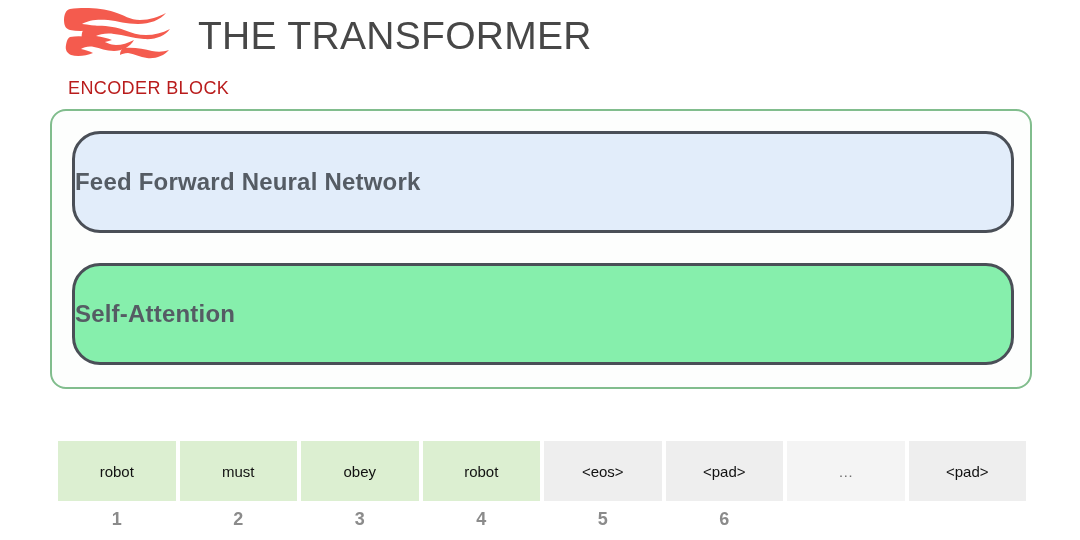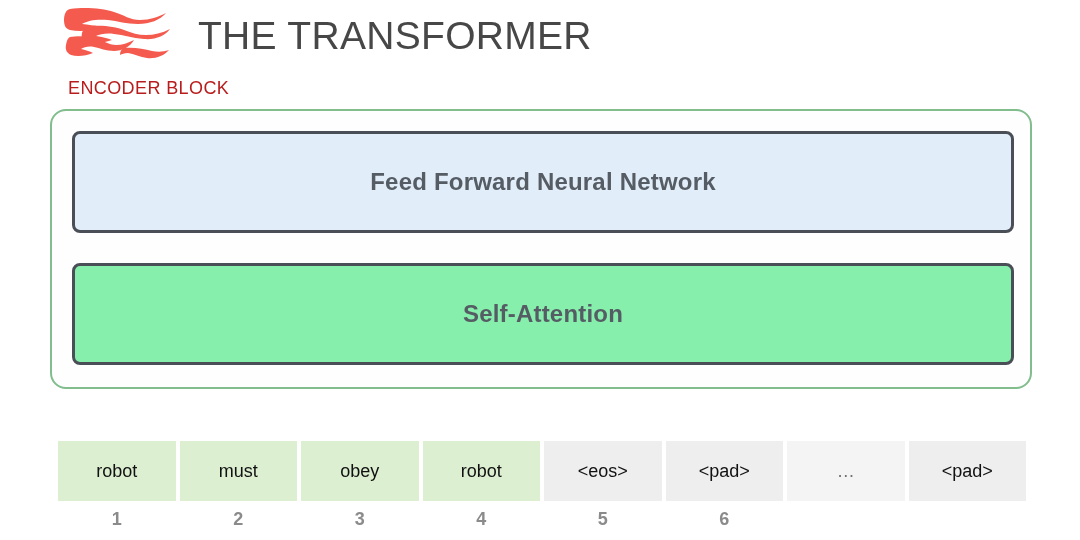--- a/index.html
+++ b/index.html
@@ -61,24 +61,23 @@
     border-radius: 16px;
     background: #fdfefd;
   }
 
   .sublayer {
     position: absolute;
     left: 20px;
     width: 942px;
     box-sizing: border-box;
     border: 3px solid #4a4f57;
-    border-radius: 8px;
-    display: flex;
-    align-items: center;
-    justify-content: center;
+    border-radius: 28px;
+    display: flex;
+    align-items: center;
   }
   .sublayer-label {
     font-size: 24px;
     font-weight: bold;
     color: #555c64;
     letter-spacing: 0.2px;
   }
 
   #ffn-box {
     top: 20px;
@@ -104,21 +103,21 @@
     flex: 1 1 0;
     display: flex;
     flex-direction: column;
     align-items: stretch;
   }
   .token-cell {
     height: 60px;
     display: flex;
     align-items: center;
     justify-content: center;
-    font-size: 18px;
+    font-size: 15px;
     color: #111111;
   }
   .token-cell.green { background: #dcefd1; }
   .token-cell.gray  { background: #eeeeee; }
   .token-cell.faint { background: #f4f4f4; color: #6f6f6f; }
   .token-index {
     height: 36px;
     display: flex;
     align-items: center;
     justify-content: center;

